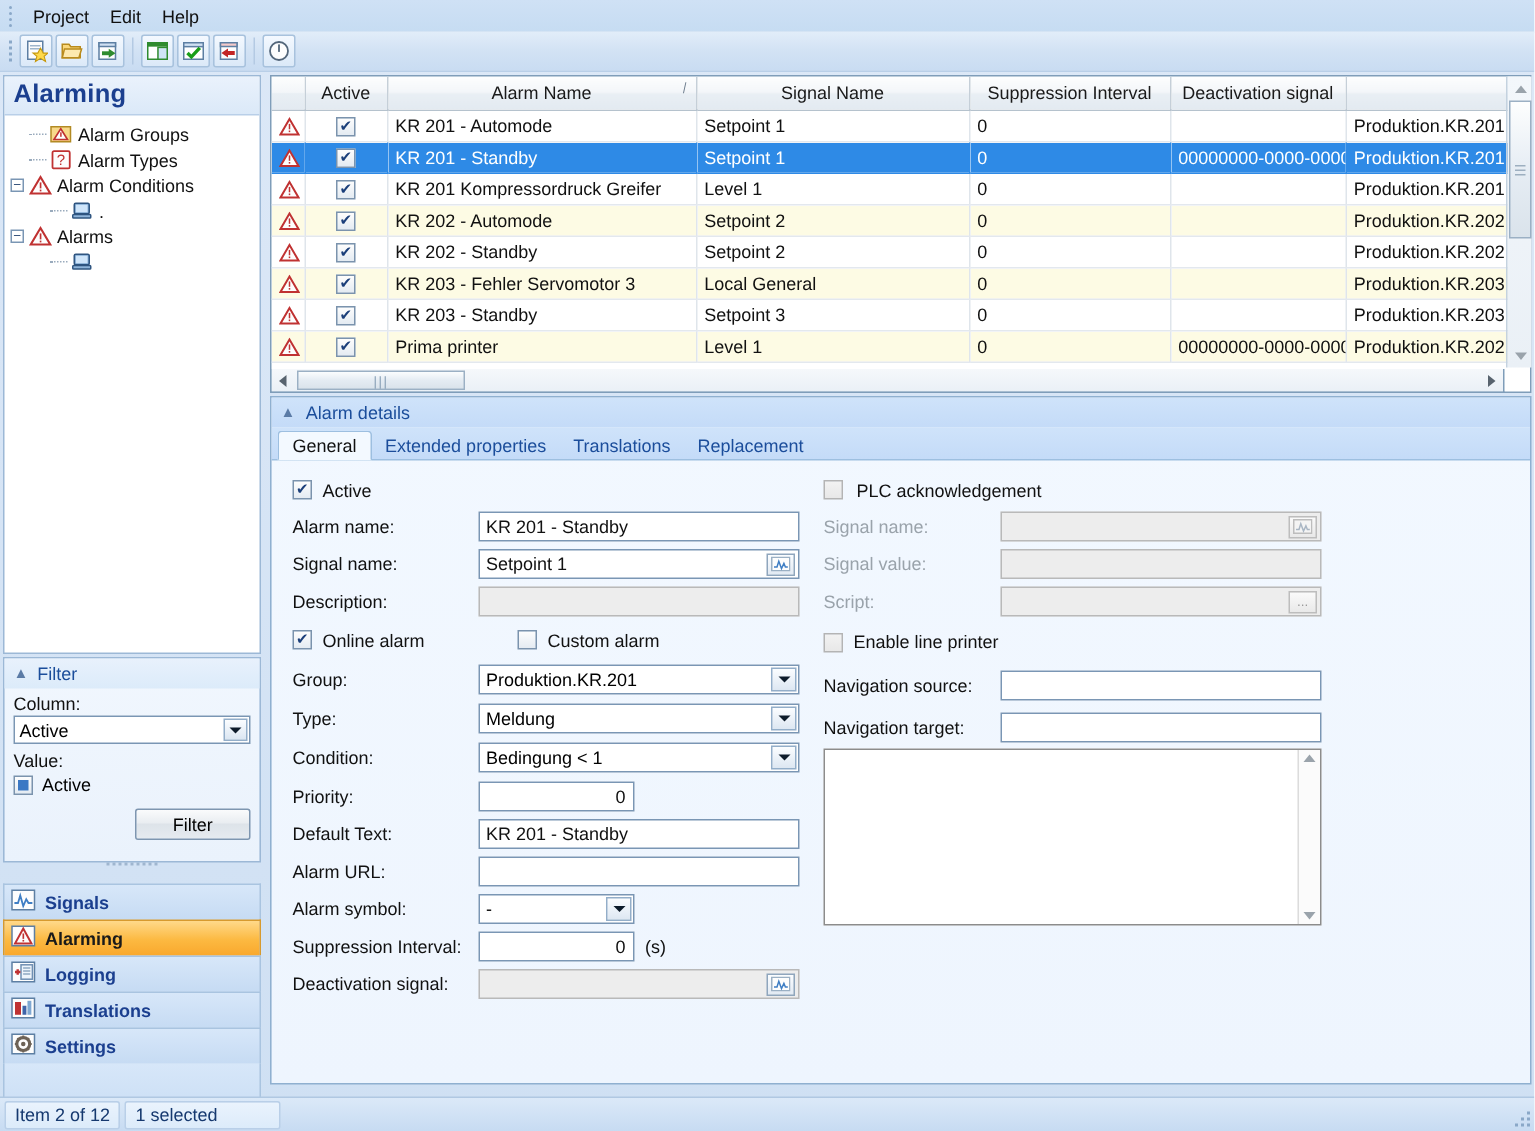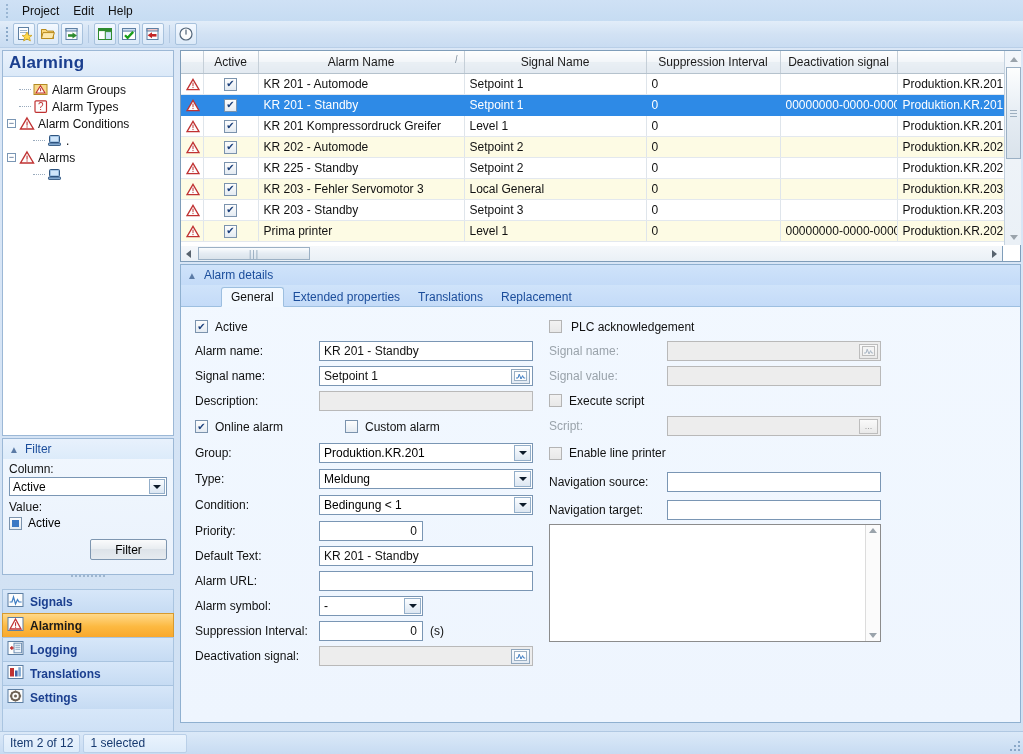--- a/index.html
+++ b/index.html
@@ -218,21 +218,21 @@
     background: linear-gradient(to bottom,#cfe3fa 0%, #c4dbf8 100%);
     border-bottom: 1px solid #9dbfe0;
   }
   .tab {
     height: 19px; padding: 0 9px; font-size: 12px; color: #1b4d9b;
     display:flex; align-items:center; cursor: default; box-sizing:border-box;
   }
   .tab.active {
     background: #f3f9ff; color: #111;
     border: 1px solid #9dbfe0; border-bottom: 1px solid #f3f9ff;
-    border-radius: 3px 3px 0 0; height: 20px; margin-bottom: -1px; margin-left: 36px;
+    border-radius: 3px 3px 0 0; height: 20px; margin-bottom: -1px;
   }
   .form { position: relative; padding-top: 9px; }
   .frow { display:flex; align-items:center; height: 25px; }
   .flbl { font-size: 12px; color:#111; }
   .flbl.dim { color: #9aa3ab; }
   .txt {
     border: 1px solid #7a96b4; background:#fff; height: 20px; box-sizing:border-box;
     font-size:12px; padding: 0 4px; display:flex; align-items:center; position: relative;
     font-family:"Liberation Sans",sans-serif; color:#111;
   }
@@ -659,21 +659,21 @@
           <td class="c-icon">
             <span class="warn-tri">
               <svg width="14" height="13" viewBox="0 0 14 13">
                   <polygon points="7,1.3 13,11.6 1,11.6" fill="#fdfdfd" stroke="#c03232" stroke-width="1.3"></polygon>
                   <rect x="6.5" y="4.6" width="1" height="3.6" fill="#c03232"></rect>
                   <rect x="6.5" y="9" width="1" height="1.1" fill="#c03232"></rect>
                 </svg>
             </span>
           </td>
           <td class="c-chk"><span class="chk checked"></span></td>
-          <td>KR 225 - Standby</td>
+          <td>KR 202 - Standby</td>
           <td>Setpoint 2</td>
           <td>0</td>
           <td></td>
           <td>Produktion.KR.202</td>
         </tr>
 
         <tr class="r-alt">
           <td class="c-icon">
             <span class="warn-tri">
               <svg width="14" height="13" viewBox="0 0 14 13">
@@ -901,24 +901,20 @@
                 </svg>
             </span>
           </span>
         </div>
 
         <div class="frow">
           <span class="flbl dim" style="width:118px;">Signal value:</span>
           <span class="txt ro" style="width:214px;"></span>
         </div>
 
-        <div class="frow" style="height:25px;">
-          <span class="chk disabled"></span>
-          <span class="flbl" style="margin-left:7px;">Execute script</span>
-        </div>
 
         <div class="frow">
           <span class="flbl dim" style="width:118px;">Script:</span>
           <span class="txt ro" style="width:214px;">
             <span></span>
             <span class="pickbtn dis">
                 <span style="font-size:9px;color:#9a9a9a;line-height:6px;">...</span>
               </span>
           </span>
         </div>

